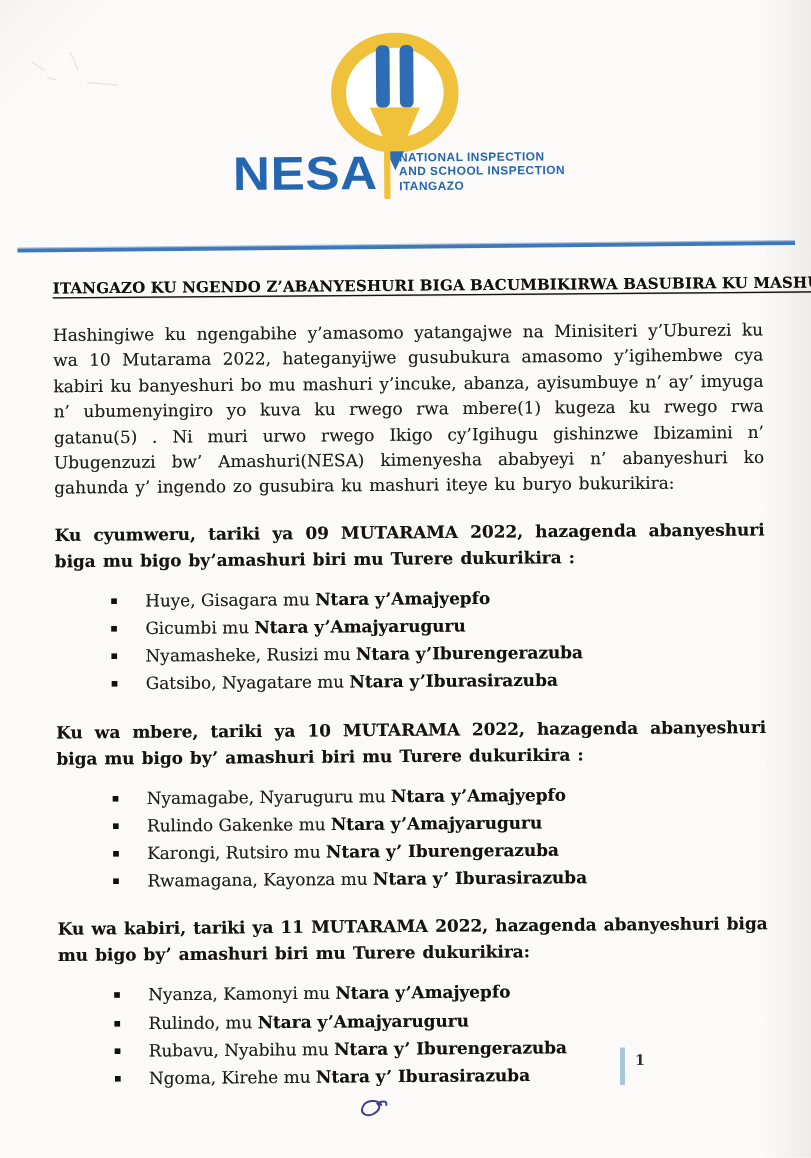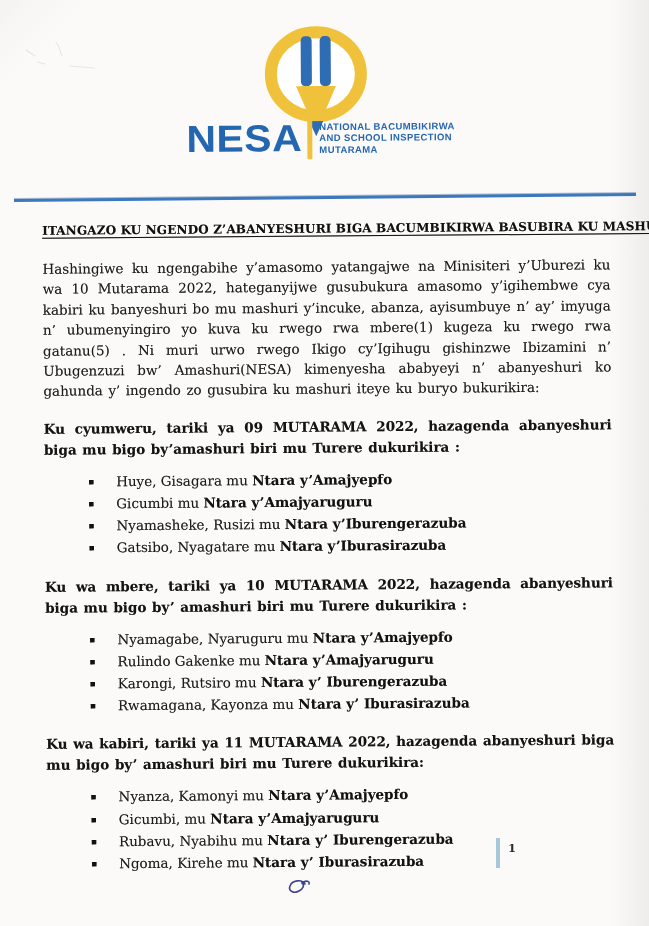--- a/index.html
+++ b/index.html
@@ -77,23 +77,23 @@
     <polygon points="36,62 76,62 62,94 50,94" fill="#f0c23c"></polygon>
     <rect x="41" y="12" width="11" height="50" rx="4.5" fill="#2e6db4"></rect>
     <rect x="60" y="12" width="11" height="50" rx="4.5" fill="#2e6db4"></rect>
     <path d="M41 62 h30 l-4 10 h-22 z" fill="#f0c23c"></path>
     <polygon points="49,97 63,97 56,112" fill="#2e6db4"></polygon>
   </svg>
   <div class="wordrow">
     <span class="nesa">NESA</span>
     <span class="logo-sep"></span>
     <div class="caption">
-      <div>NATIONAL BACUMBIKIRWA</div>
+      <div>NATIONAL INSPECTION</div>
       <div>AND SCHOOL INSPECTION</div>
-      <div>MUTARAMA</div>
+      <div>ITANGAZO</div>
     </div>
   </div>
 </div>
 
 <div class="divider"></div>
 
 <div class="content">
 
   <p class="doc-title">ITANGAZO KU NGENDO Z’ABANYESHURI BIGA BACUMBIKIRWA BASUBIRA KU MASHURI</p>
 
@@ -111,21 +111,21 @@
   <ul class="bullets">
     <li><span class="blt">▪</span><span>Nyamagabe, Nyaruguru mu </span><b>Ntara y’Amajyepfo</b></li>
     <li><span class="blt">▪</span><span>Rulindo Gakenke mu </span><b>Ntara y’Amajyaruguru</b></li>
     <li><span class="blt">▪</span><span>Karongi, Rutsiro mu </span><b>Ntara y’ Iburengerazuba</b></li>
     <li><span class="blt">▪</span><span>Rwamagana, Kayonza mu </span><b>Ntara y’ Iburasirazuba</b></li>
   </ul>
 
   <p class="sec-heading">Ku wa kabiri, tariki ya 11 MUTARAMA 2022, hazagenda abanyeshuri biga mu bigo by’ amashuri biri mu Turere dukurikira:</p>
   <ul class="bullets">
     <li><span class="blt">▪</span><span>Nyanza, Kamonyi mu </span><b>Ntara y’Amajyepfo</b></li>
-    <li><span class="blt">▪</span><span>Gicumbi, mu </span><b>Ntara y’Amajyaruguru</b></li>
+    <li><span class="blt">▪</span><span>Rulindo, mu </span><b>Ntara y’Amajyaruguru</b></li>
     <li><span class="blt">▪</span><span>Rubavu, Nyabihu mu </span><b>Ntara y’ Iburengerazuba</b></li>
     <li><span class="blt">▪</span><span>Ngoma, Kirehe mu </span><b>Ntara y’ Iburasirazuba</b></li>
   </ul>
 
 </div>
 
 <div class="pagenum">
   <span class="pagenum-bar"></span>
   <span class="pagenum-val">1</span>
 </div>

